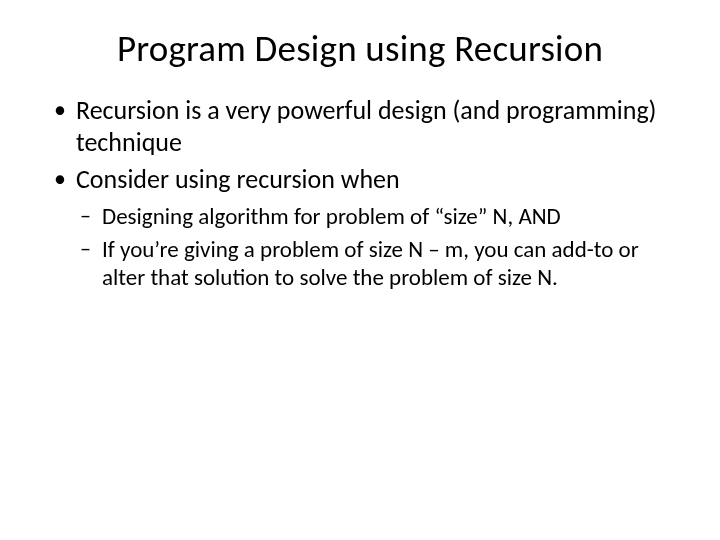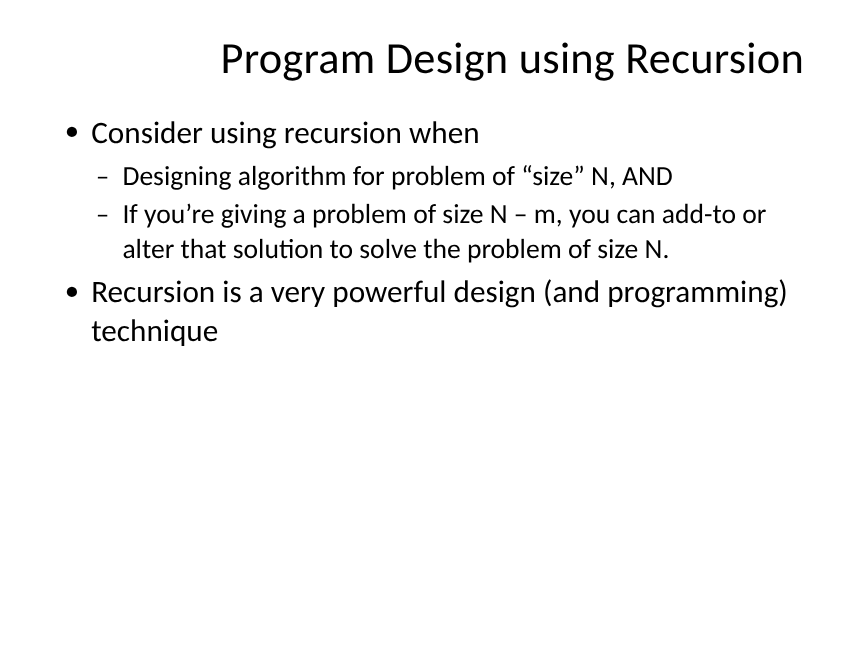--- a/index.html
+++ b/index.html
@@ -12,21 +12,21 @@
       height: 540px;
       background: #ffffff;
       font-family: Calibri, "Segoe UI", Arial, sans-serif;
       color: #000000;
       padding: 26px 50px 40px 50px;
       overflow: hidden;
     }
     .title {
       font-size: 37px;
       font-weight: 400;
-      text-align: right;
+      text-align: center;
       margin-bottom: 24px;
       letter-spacing: 0.2px;
     }
     ul.outer {
       list-style: none;
       padding-left: 0;
     }
     ul.outer > li {
       position: relative;
       padding-left: 26px;
@@ -61,26 +61,26 @@
       font-size: 22px;
     }
   </style>
 </head>
 <body>
 
 <h1 class="title">Program Design using Recursion</h1>
 
 <ul class="outer">
   <li>
+    <span>Recursion is a very powerful design (and programming) technique</span>
+  </li>
+  <li>
     <span>Consider using recursion when</span>
     <ul class="inner">
       <li>
         <span>Designing algorithm for problem of “size” N, AND</span>
       </li>
       <li>
         <span>If you’re giving a problem of size N – m, you can add-to or alter that solution to solve the problem of size N.</span>
       </li>
     </ul>
   </li>
-  <li>
-    <span>Recursion is a very powerful design (and programming) technique</span>
-  </li>
 </ul>
 
 </body></html>

